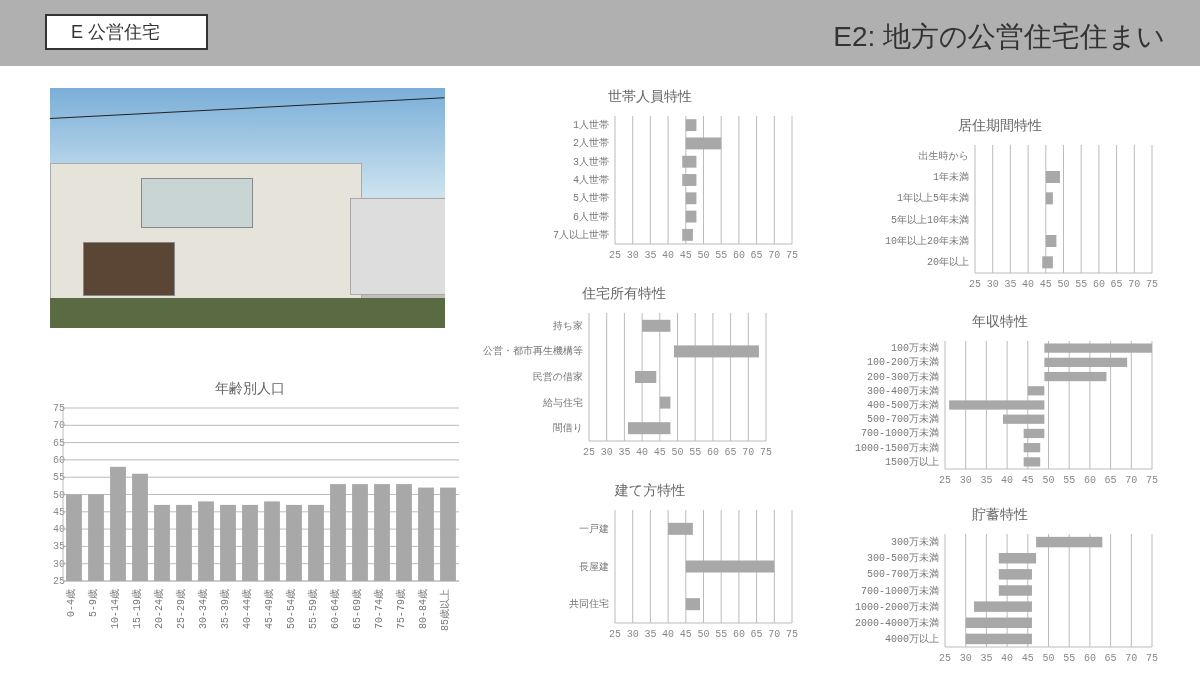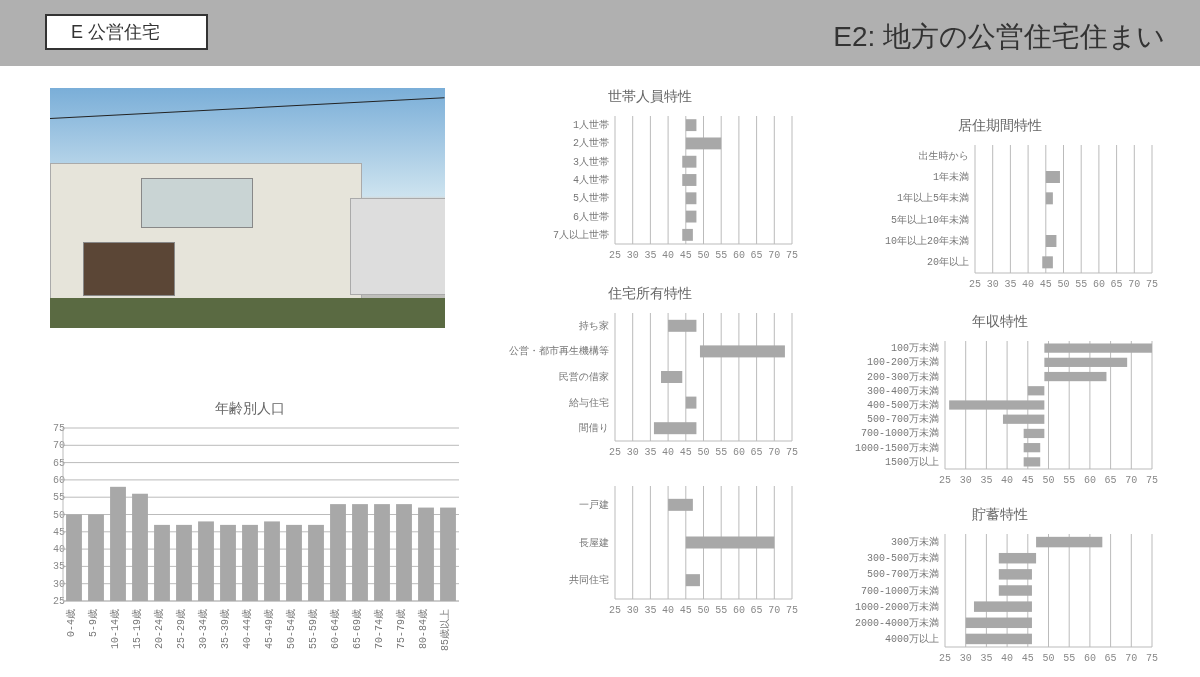--- a/index.html
+++ b/index.html
@@ -41,21 +41,21 @@
     <div class="subtitle">E2: 地方の公営住宅住まい</div>
   </div>
 
   <div class="photo">
     <div class="wire"></div>
     <div class="bldg main"></div>
     <div class="bldg side"></div>
     <div class="grass"></div>
   </div>
 
-  <div class="chart" id="chart-age" style="left:35px; top:400px; width:430px; height:260px;">
+  <div class="chart" id="chart-age" style="left:35px; top:380px; width:430px; height:260px;">
     <div class="chart-title">年齢別人口</div>
   <svg width="430" height="235">
         <line x1="28" y1="177" x2="424" y2="177" class="tick"></line>
         <text x="24" y="180" class="ticklbl" text-anchor="end">25</text>
         <line x1="28" y1="159.7" x2="424" y2="159.7" class="tick"></line>
         <text x="24" y="162.7" class="ticklbl" text-anchor="end">30</text>
         <line x1="28" y1="142.4" x2="424" y2="142.4" class="tick"></line>
         <text x="24" y="145.4" class="ticklbl" text-anchor="end">35</text>
         <line x1="28" y1="125.1" x2="424" y2="125.1" class="tick"></line>
         <text x="24" y="128.1" class="ticklbl" text-anchor="end">40</text>
@@ -188,21 +188,21 @@
         <text x="129" y="60.33333333333333" class="catlbl">1年以上5年未満</text>
         <rect x="205.8" y="51.33333333333333" width="7.079999999999984" height="12" class="bar"></rect>
         <text x="129" y="81.66666666666667" class="catlbl">5年以上10年未満</text>
         <text x="129" y="103" class="catlbl">10年以上20年未満</text>
         <rect x="205.8" y="94" width="10.620000000000005" height="12" class="bar"></rect>
         <text x="129" y="124.33333333333333" class="catlbl">20年以上</text>
         <rect x="202.26" y="115.33333333333333" width="10.620000000000005" height="12" class="bar"></rect>
       </svg>
     </div>
 
-  <div class="chart" id="chart-ownership" style="left:500px; top:285px; width:300px; height:185px;">
+  <div class="chart" id="chart-ownership" style="left:474px; top:285px; width:300px; height:185px;">
     <div class="chart-title">住宅所有特性</div>
   <svg width="300" height="160">
         <line x1="115" y1="4" x2="115" y2="132" class="tick"></line>
         <text x="115" y="146" class="ticklbl">25</text>
         <line x1="132.7" y1="4" x2="132.7" y2="132" class="tick"></line>
         <text x="132.7" y="146" class="ticklbl">30</text>
         <line x1="150.4" y1="4" x2="150.4" y2="132" class="tick"></line>
         <text x="150.4" y="146" class="ticklbl">35</text>
         <line x1="168.1" y1="4" x2="168.1" y2="132" class="tick"></line>
         <text x="168.1" y="146" class="ticklbl">40</text>
@@ -274,20 +274,21 @@
         <text x="99" y="99.44444444444444" class="catlbl">700-1000万未満</text>
         <rect x="183.66" y="91.82222222222222" width="20.700000000000017" height="9.244444444444444" class="bar"></rect>
         <text x="99" y="113.66666666666666" class="catlbl">1000-1500万未満</text>
         <rect x="183.66" y="106.04444444444444" width="16.560000000000002" height="9.244444444444444" class="bar"></rect>
         <text x="99" y="127.88888888888889" class="catlbl">1500万以上</text>
         <rect x="183.66" y="120.26666666666667" width="16.560000000000002" height="9.244444444444444" class="bar"></rect>
       </svg>
     </div>
 
   <div class="chart" id="chart-buildtype" style="left:500px; top:482px; width:300px; height:170px;">
+    <div class="chart-title">建て方特性</div>
   <svg width="300" height="145">
         <line x1="115" y1="4" x2="115" y2="117" class="tick"></line>
         <text x="115" y="131" class="ticklbl">25</text>
         <line x1="132.7" y1="4" x2="132.7" y2="117" class="tick"></line>
         <text x="132.7" y="131" class="ticklbl">30</text>
         <line x1="150.4" y1="4" x2="150.4" y2="117" class="tick"></line>
         <text x="150.4" y="131" class="ticklbl">35</text>
         <line x1="168.1" y1="4" x2="168.1" y2="117" class="tick"></line>
         <text x="168.1" y="131" class="ticklbl">40</text>
         <line x1="185.8" y1="4" x2="185.8" y2="117" class="tick"></line>

